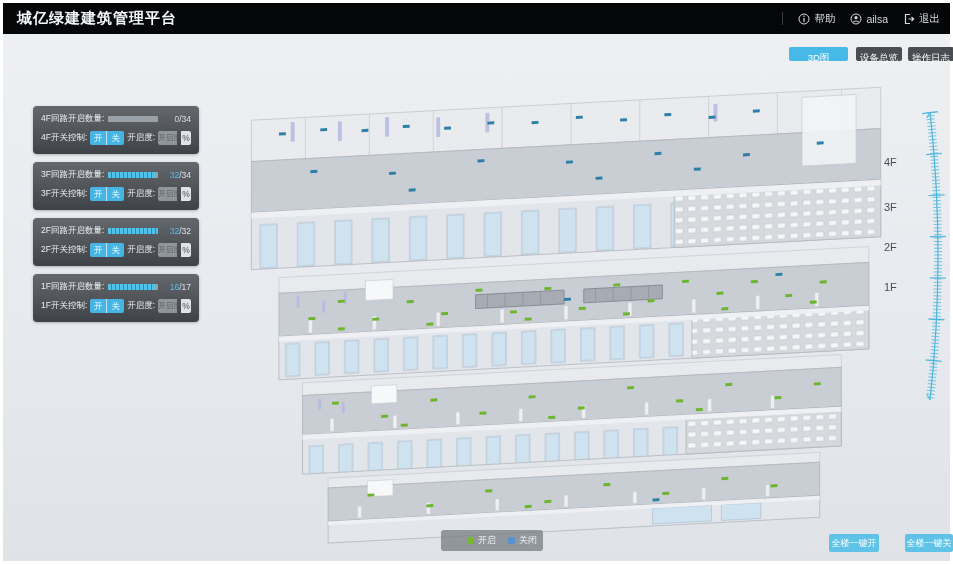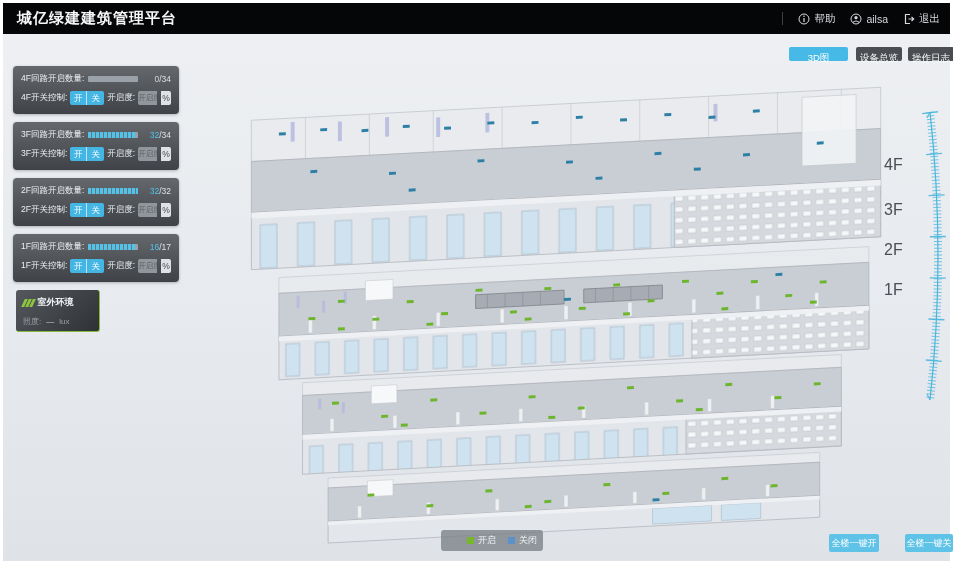--- a/index.html
+++ b/index.html
@@ -17,23 +17,23 @@
   .nav-item.active { color:#fff; }
   .nav-item.active::after { content:""; position:absolute; left:-4px; right:-4px; bottom:4px; height:2px;
             background:linear-gradient(90deg,rgba(80,200,240,0),#4ec9f0,rgba(80,200,240,0));
             box-shadow:0 0 6px #4ec9f0; }
   .header-right { margin-left:auto; display:flex; align-items:center; gap:15px; color:#d7dbdf; font-size:10.5px; }
   .header-sep { width:1px; height:13px; background:#3a3f44; }
   .hr-item { display:flex; align-items:center; gap:4px; cursor:pointer; white-space:nowrap; }
   .hicon { display:block; }
 
   
-  .floor-panel { position:absolute; left:10px; width:166px; height:48px; border-radius:4px;
+  .floor-panel { position:absolute; left:30px; width:166px; height:48px; border-radius:4px;
             background:linear-gradient(180deg,rgba(95,99,104,0.96),rgba(56,60,64,0.96));
-            box-shadow:0 1px 3px rgba(0,0,0,0.25); padding:7px 8px 8px 8px; }
+            box-shadow:0 1px 3px rgba(0,0,0,0.25); padding:7px 8px 8px 8px;margin-top:40px; }
   .p0{top:63px} .p1{top:119px} .p2{top:175px} .p3{top:231px}
   .prow { display:flex; align-items:center; gap:2px; }
   .prow2 { margin-top:6px; gap:3px; }
   .lbl { font-size:8.5px; color:#eef1f3; white-space:nowrap; }
   .bar { width:50px; height:6px; background:#9ba1a8; border-radius:1px; overflow:hidden; flex:none; margin-left:2px; }
   .bar-fill { height:100%;
             background:repeating-linear-gradient(90deg,#4fc3ea 0px,#4fc3ea 3px,rgba(25,35,42,0.35) 3px,rgba(25,35,42,0.35) 4px); }
   .count { margin-left:auto; font-size:8.5px; white-space:nowrap; }
   .count .open { color:#4fc3ea; } .count .total { color:#dde1e5;text-align:right; }
   .count.zero .open { color:#cfd3d7; }
@@ -59,21 +59,21 @@
   .outdoor-metric .val { color:#d4d8db; }
 
   
   .tr-btn { position:absolute; top:44px; height:14px; border-radius:2px; color:#fff; font-size:9.5px;
             line-height:21px; text-align:center; cursor:pointer; white-space:nowrap; }
   .btn-3d { left:786px; width:59px; background:#47b9e6; }
   .btn-dev { left:853px; width:46px; background:#4a4e53; }
   .btn-log { left:905px; width:46px; background:#4a4e53; }
 
   
-  .floor-label { position:absolute; left:881px; color:#4a4f55; font-size:16px; cursor:pointer; }
+  .floor-label { position:absolute; left:881px; color:#4a4f55; font-size:11px; cursor:pointer; }
   .fl-4{top:153px} .fl-3{top:198px} .fl-2{top:238px} .fl-1{top:278px}
   .ruler { position:absolute; left:903px; top:103px; }
 
   
   .building { position:absolute; left:215px; top:72px; }
 
   
   .legend { position:absolute; left:438px; top:527px; width:102px; height:21px; border-radius:3px;
             background:rgba(122,128,135,0.78); display:flex; align-items:center; gap:12px; padding:0 26px; }
   .legend-item { display:flex; align-items:center; gap:4px; color:#f2f4f6; font-size:9px; white-space:nowrap; }
@@ -403,35 +403,20 @@
       <div class="switch-group">
         <div class="switch-btn btn-on">开</div>
         <div class="switch-btn btn-off">关</div>
       </div>
       <span class="lbl">开启度:</span>
       <div class="dim-input">开启度</div>
       <div class="pct-btn">%</div>
     </div>
   </div>
 
-  <div class="outdoor-panel">
-    <div class="outdoor-title-row">
-      <div class="slashes">
-        <div class="slash"></div>
-          <div class="slash"></div>
-          <div class="slash"></div>
-      </div>
-      <span class="outdoor-title">室外环境</span>
-    </div>
-    <div class="outdoor-metric">
-      <span>照度:</span>
-      <span class="val">—</span>
-      <span>lux</span>
-    </div>
-  </div>
 
   <div class="tr-btn btn-3d">3D图</div>
   <div class="tr-btn btn-dev">设备总览</div>
   <div class="tr-btn btn-log">操作日志</div>
 
   <div class="floor-label fl-4">4F</div>
   <div class="floor-label fl-3">3F</div>
   <div class="floor-label fl-2">2F</div>
   <div class="floor-label fl-1">1F</div>
   <svg class="ruler" width="48" height="300" viewBox="0 0 48 300">

